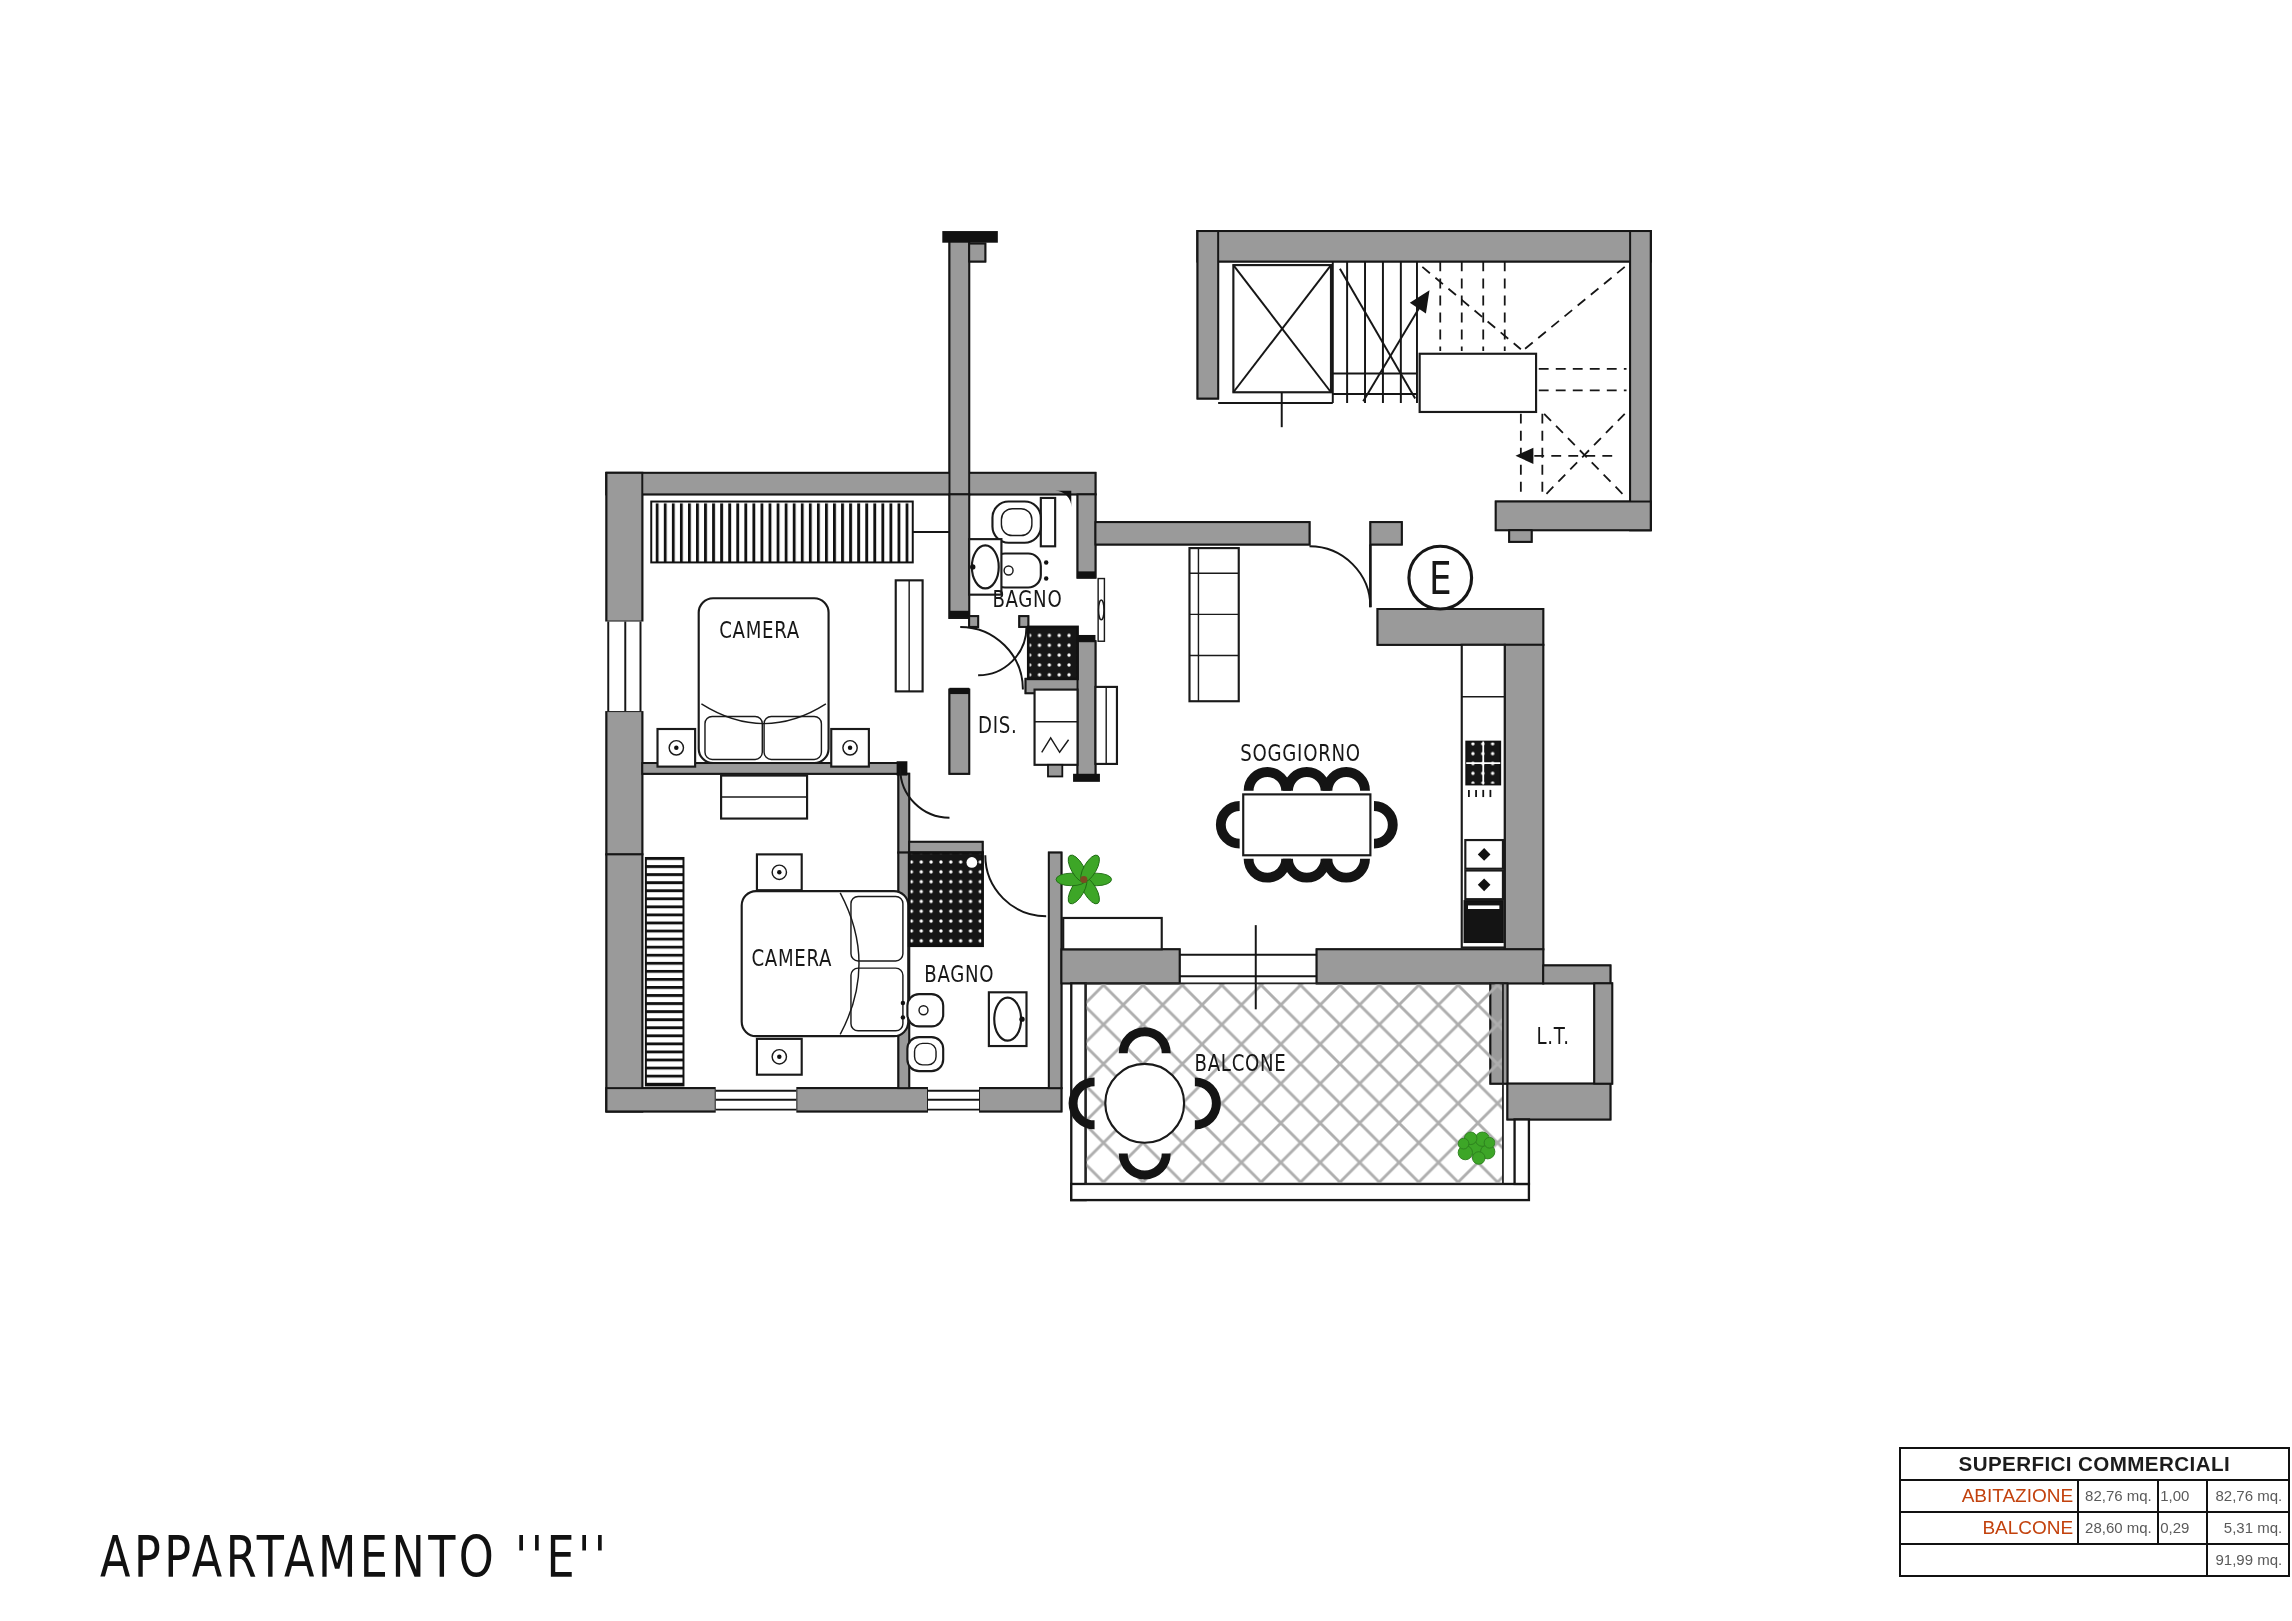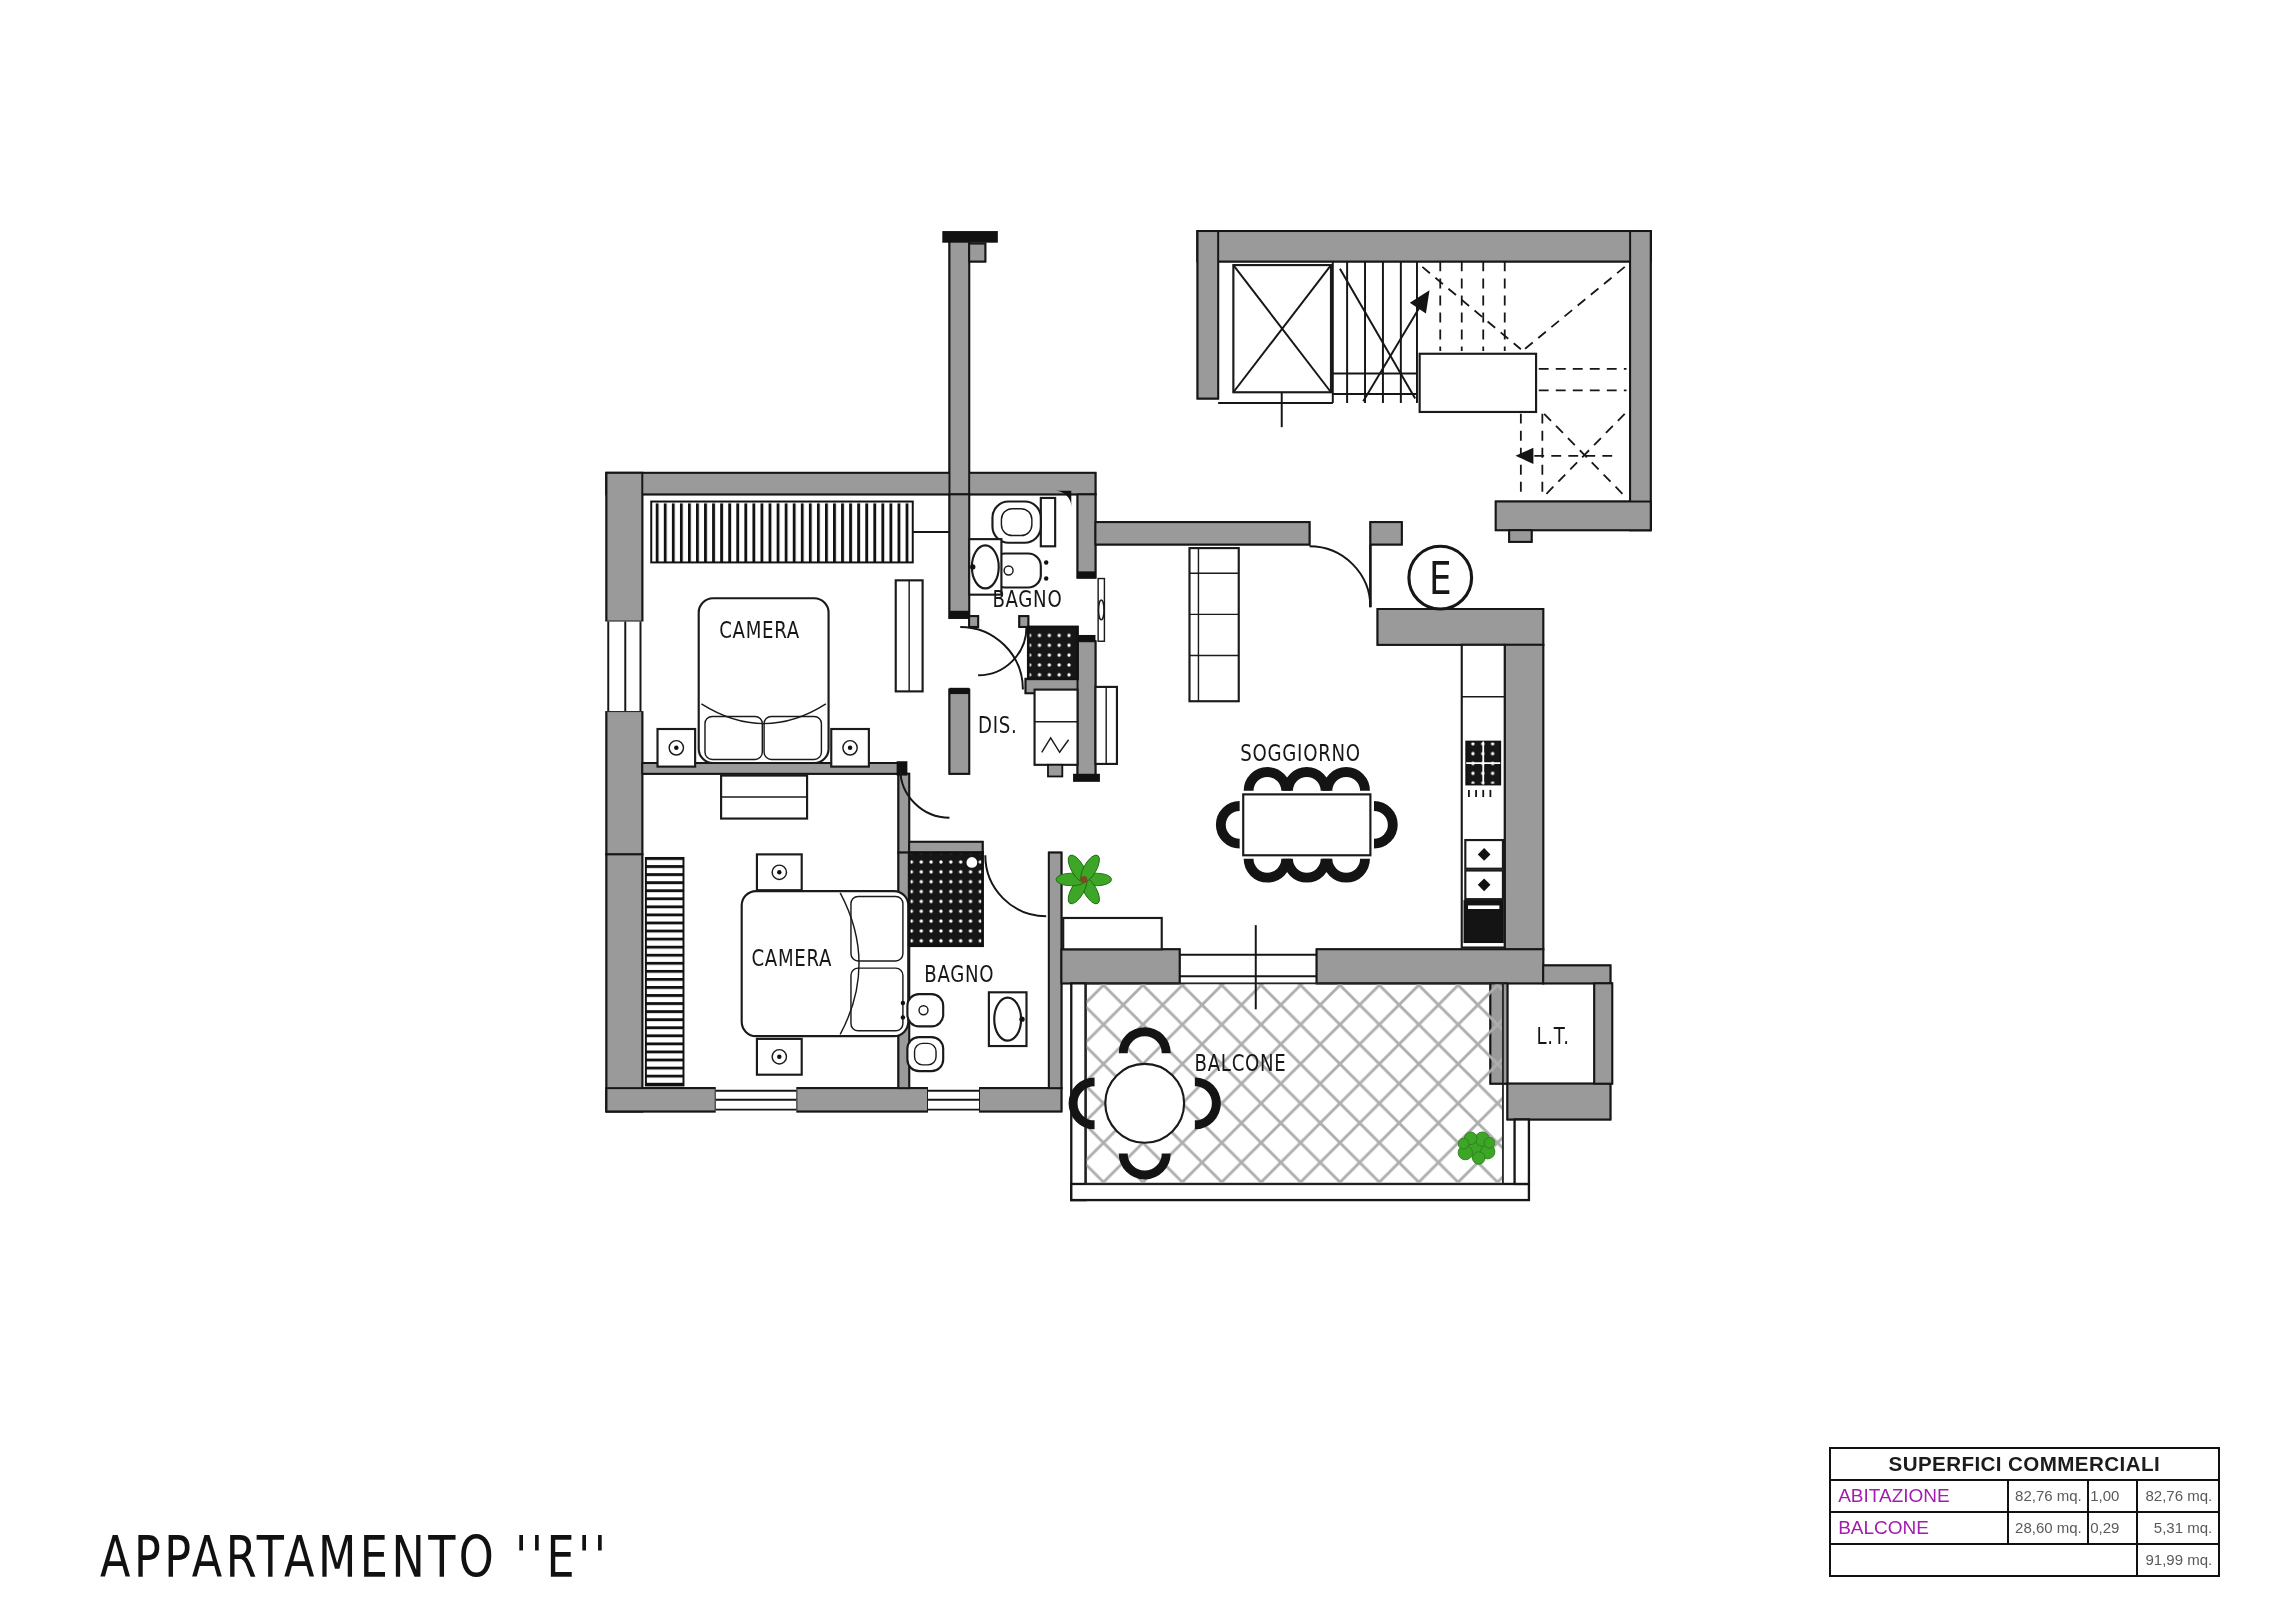--- a/index.html
+++ b/index.html
@@ -18,25 +18,25 @@
   .fw{fill:#fff;stroke:#1a1a1a;stroke-width:2.4;}
   .ft{fill:none;stroke:#1a1a1a;stroke-width:1.6;}
   .ch{fill:none;stroke:#141414;stroke-width:11;}
   .chb{fill:none;stroke:#141414;stroke-width:10;}
   .rlbl{font-family:"DejaVu Sans",sans-serif;font-weight:500;fill:#171717;font-size:26px;
         letter-spacing:1px;text-anchor:middle;}
   .elbl{font-family:"DejaVu Sans",sans-serif;font-weight:500;fill:#171717;font-size:50px;text-anchor:middle;}
   .title{position:absolute;left:100px;top:1524px;font-family:"DejaVu Sans",sans-serif;
          font-size:57px;font-weight:500;letter-spacing:4.5px;color:#111;white-space:nowrap;
          transform:scaleX(.78);transform-origin:0 50%;}
-  table.surf{position:absolute;left:1829px;top:1447px;border-collapse:collapse;background:#fff;}
+  table.surf{position:absolute;left:1899px;top:1447px;border-collapse:collapse;background:#fff;}
   table.surf th{border:2.7px solid #111;font-size:20.6px;font-weight:bold;height:29.6px;padding:0 7.2px;
                 letter-spacing:0.4px;color:#1c1c1c;}
   table.surf td{border:2.7px solid #111;height:28px;}
-  td.lab{width:165px;font-size:19px;color:#a21caf;padding:0 3.6px 0 7.2px;}
+  td.lab{width:165px;font-size:19px;color:#c2410c;padding:0 3.6px 0 7.2px;text-align:right;}
   td.are{width:72px;font-size:15px;color:#5a5a5a;text-align:right;padding-right:5.4px;}
   td.cof{width:45px;font-size:15px;color:#5a5a5a;text-align:left;}
   td.wei{width:73px;font-size:15px;color:#5a5a5a;text-align:right;padding-right:5.4px;}
   td.nob{border:none;background:transparent;}
 </style>
 </head>
 <body>
 
 <svg class="plan" width="2293" height="1621" viewBox="0 0 2560 1810">
   <defs>

